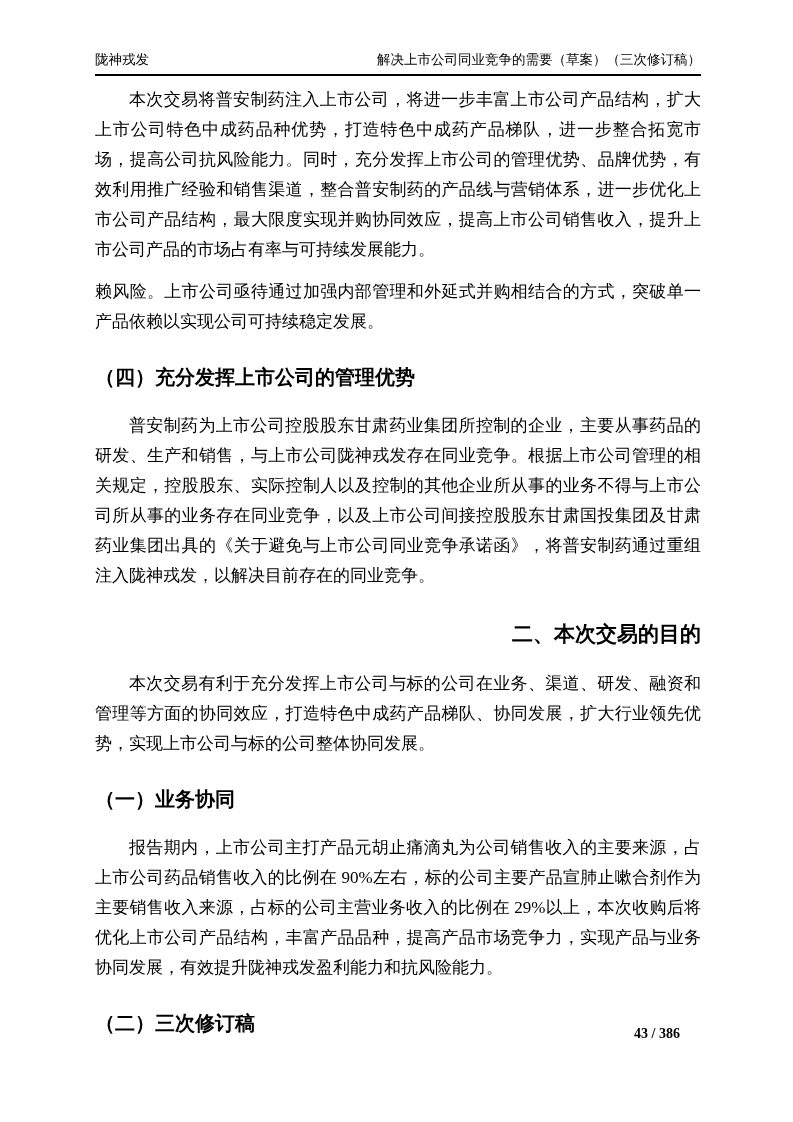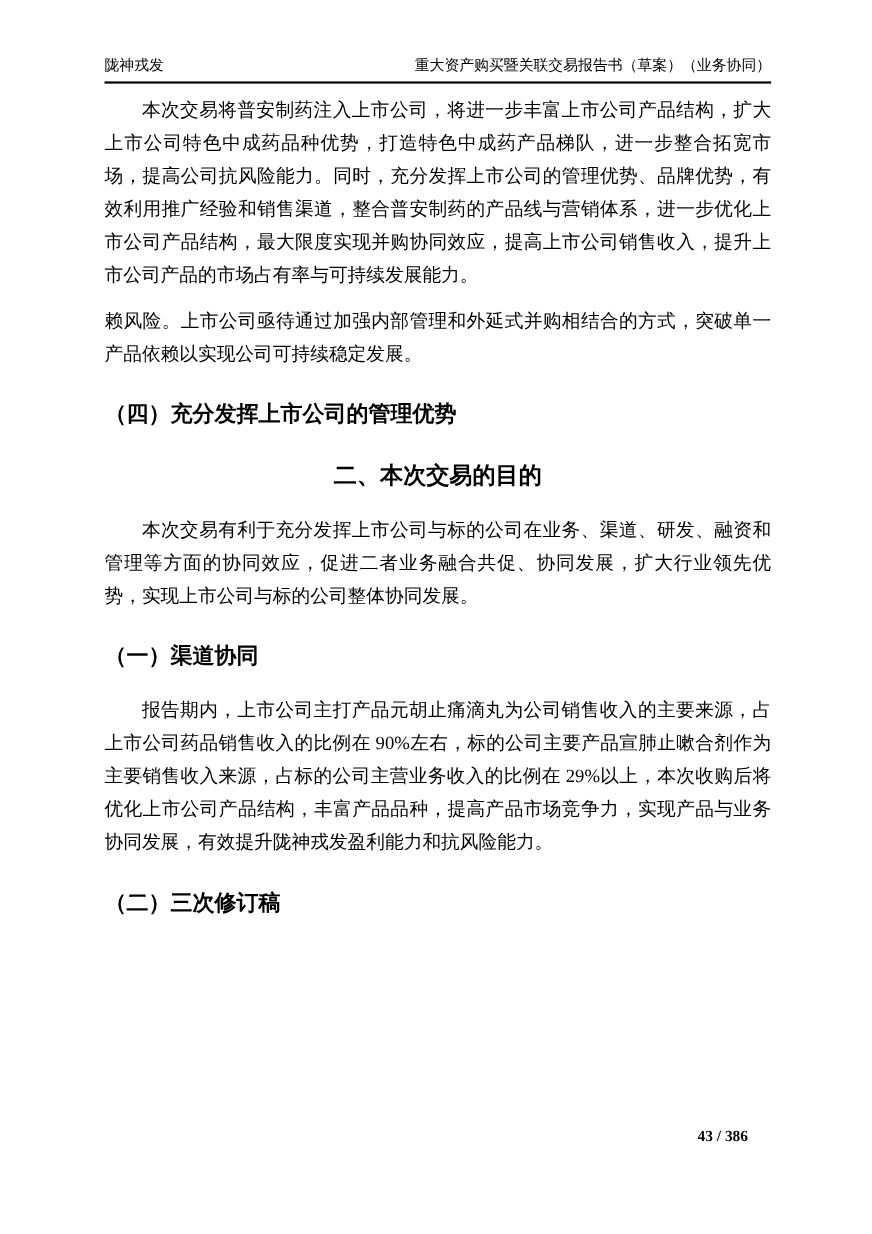--- a/index.html
+++ b/index.html
@@ -41,27 +41,27 @@
   }
   .para {
     margin: 0 0 12px 0;
     line-height: 30px;
     text-indent: 2em;
   }
   .para.no-indent {
     text-indent: 0;
   }
   .h-l1 {
-    font-family: Liberation Serif, serif;
+    font-family: Liberation Sans, sans-serif;
     font-weight: bold;
     font-size: 21px;
     line-height: 26px;
     margin: 30px 0 22px 0;
     text-indent: 0;
-    text-align: center;
+    text-align: right;
   }
   .h-l2 {
     font-family: "Liberation Sans", "DejaVu Sans", sans-serif;
     font-weight: bold;
     font-size: 20px;
     line-height: 24px;
     margin: 28px 0 22px 0;
     text-indent: 0;
     text-align: left;
   }
@@ -75,37 +75,38 @@
     line-height: 15px;
   }
 </style>
 </head>
 <body>
 
 <div class="page">
 
   <div class="header">
     <span>陇神戎发</span>
-    <span>重大资产购买暨关联交易报告书（草案）（业务协同）</span>
+    <span>解决上市公司同业竞争的需要（草案）（三次修订稿）</span>
   </div>
 
   <div class="content">
 
     <p class="para">本次交易将普安制药注入上市公司，将进一步丰富上市公司产品结构，扩大上市公司特色中成药品种优势，打造特色中成药产品梯队，进一步整合拓宽市场，提高公司抗风险能力。同时，充分发挥上市公司的管理优势、品牌优势，有效利用推广经验和销售渠道，整合普安制药的产品线与营销体系，进一步优化上市公司产品结构，最大限度实现并购协同效应，提高上市公司销售收入，提升上市公司产品的市场占有率与可持续发展能力。</p>
 
     <p class="para no-indent">赖风险。上市公司亟待通过加强内部管理和外延式并购相结合的方式，突破单一产品依赖以实现公司可持续稳定发展。</p>
 
     <h3 class="h-l2">（四）充分发挥上市公司的管理优势</h3>
 
+    <p class="para">普安制药为上市公司控股股东甘肃药业集团所控制的企业，主要从事药品的研发、生产和销售，与上市公司陇神戎发存在同业竞争。根据上市公司管理的相关规定，控股股东、实际控制人以及控制的其他企业所从事的业务不得与上市公司所从事的业务存在同业竞争，以及上市公司间接控股股东甘肃国投集团及甘肃药业集团出具的《关于避免与上市公司同业竞争承诺函》，将普安制药通过重组注入陇神戎发，以解决目前存在的同业竞争。</p>
 
     <h2 class="h-l1">二、本次交易的目的</h2>
 
-    <p class="para">本次交易有利于充分发挥上市公司与标的公司在业务、渠道、研发、融资和管理等方面的协同效应，促进二者业务融合共促、协同发展，扩大行业领先优势，实现上市公司与标的公司整体协同发展。</p>
+    <p class="para">本次交易有利于充分发挥上市公司与标的公司在业务、渠道、研发、融资和管理等方面的协同效应，打造特色中成药产品梯队、协同发展，扩大行业领先优势，实现上市公司与标的公司整体协同发展。</p>
 
-    <h3 class="h-l2">（一）渠道协同</h3>
+    <h3 class="h-l2">（一）业务协同</h3>
 
     <p class="para">报告期内，上市公司主打产品元胡止痛滴丸为公司销售收入的主要来源，占上市公司药品销售收入的比例在 90%左右，标的公司主要产品宣肺止嗽合剂作为主要销售收入来源，占标的公司主营业务收入的比例在 29%以上，本次收购后将优化上市公司产品结构，丰富产品品种，提高产品市场竞争力，实现产品与业务协同发展，有效提升陇神戎发盈利能力和抗风险能力。</p>
 
     <h3 class="h-l2">（二）三次修订稿</h3>
 
   </div>
 
   <div class="footer">43 / 386</div>
 
 </div>

